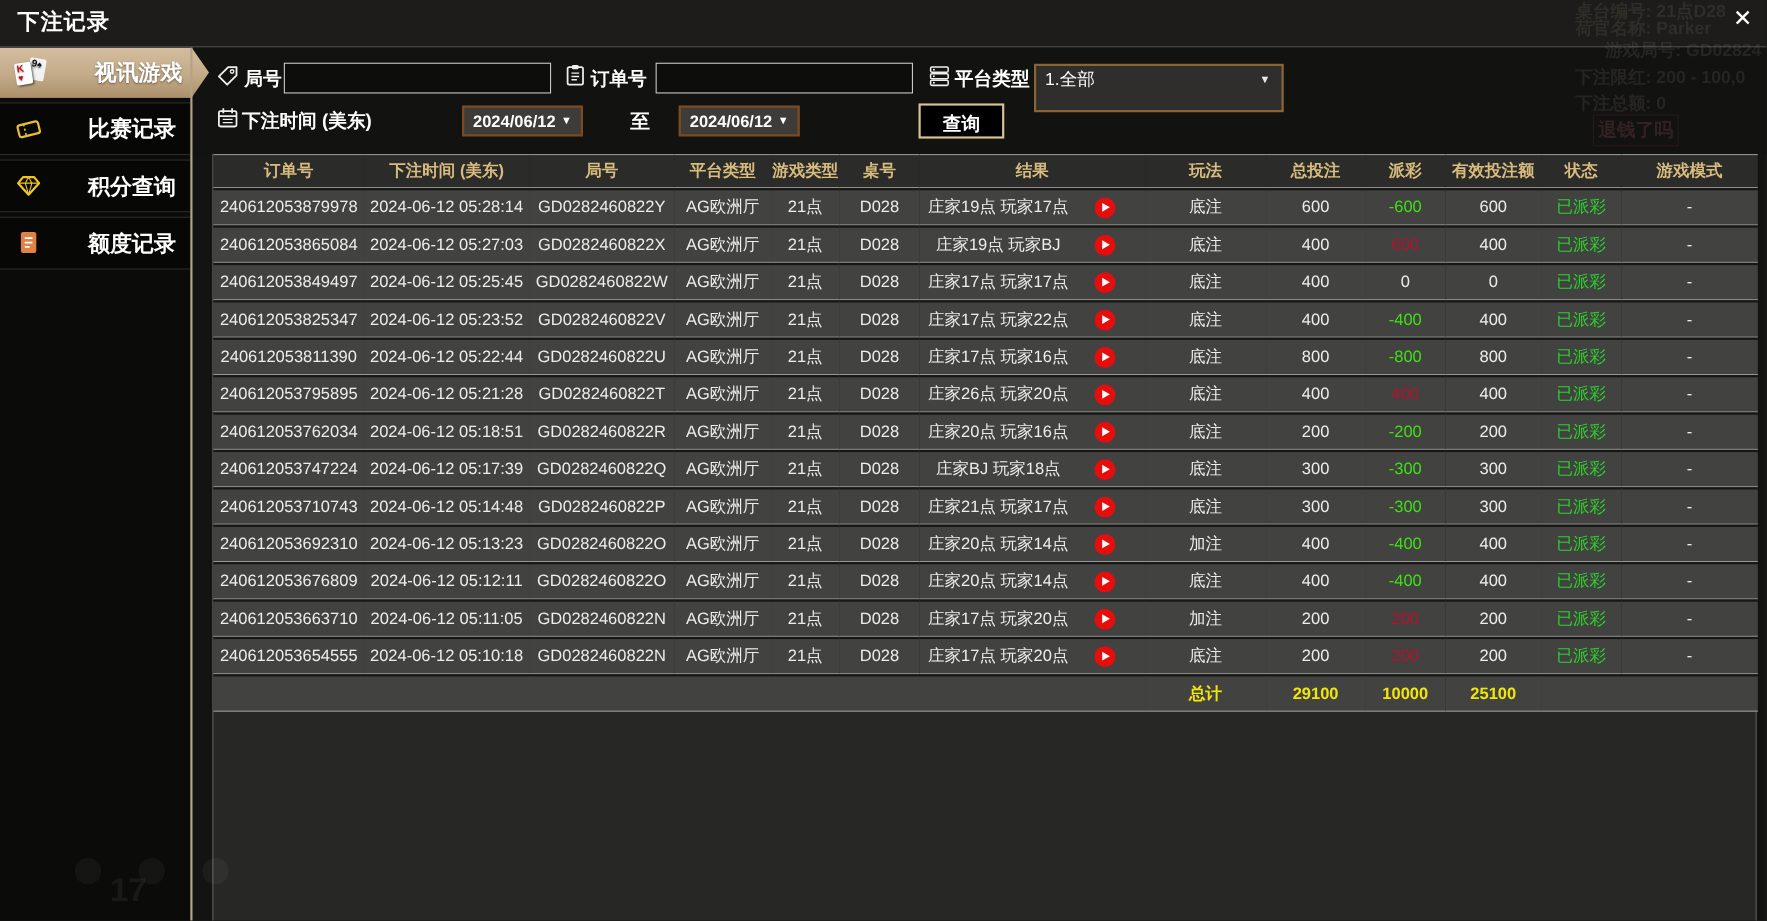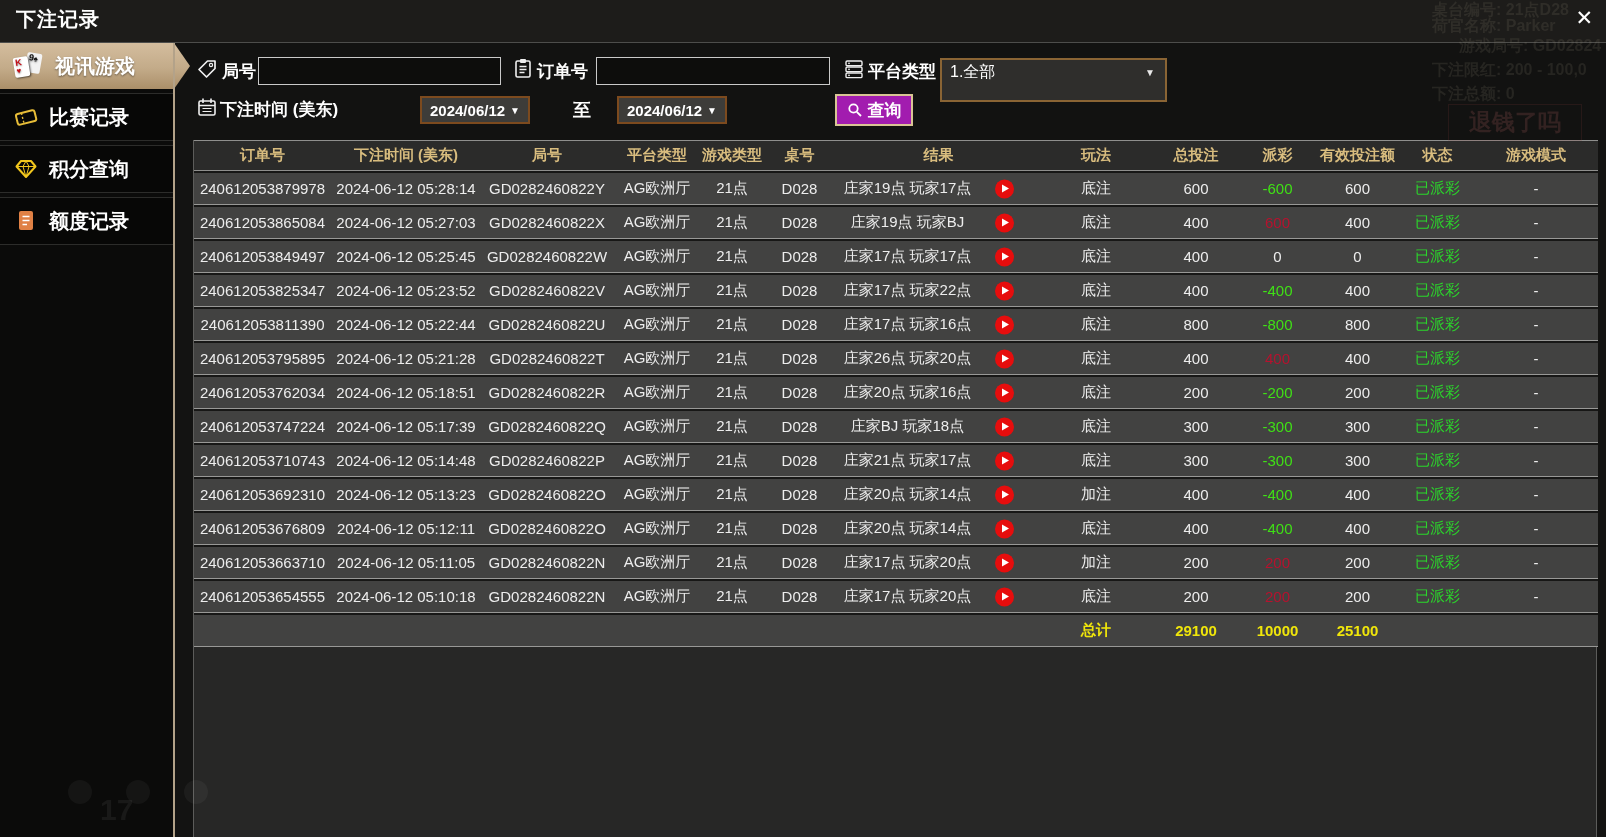--- a/index.html
+++ b/index.html
@@ -15,64 +15,64 @@
   .close-btn{position:absolute;right:13px;top:7px;font-size:21px;color:#fff;cursor:pointer;line-height:1;}
   
   .sidebar{position:absolute;left:0;top:43px;width:173px;bottom:0;background:#0b0b0a;z-index:3;}
   .side-divider{position:absolute;left:173px;top:43px;width:2px;height:794px;background:#b3a289;z-index:3;}
   .side-item{position:relative;height:46px;margin-bottom:4px;background:#070706;border-top:1px solid #2c2c2a;border-bottom:1px solid #2c2c2a;
     display:flex;align-items:center;padding-left:13px;gap:10px;color:#fff;font-size:20px;font-weight:700;cursor:pointer;width:160px;}
   .side-item.active{width:190px;border:none;z-index:4;
     background:linear-gradient(180deg,#d4bd9e 0%,#c3ab89 55%,#ab8f69 100%);
     clip-path:polygon(0 0,174px 0,190px 23px,174px 46px,0 46px);
     text-shadow:0 1px 2px rgba(0,0,0,.45);}
-  .side-label{white-space:nowrap;}
+  .side-label{white-space:nowrap;margin-left:31px;}
   
   .icon-cards{position:relative;width:32px;height:27px;flex:0 0 32px;}
   .icon-cards .card-b{position:absolute;left:13px;top:0px;width:15px;height:20px;background:#f2f2f2;border-radius:2px;transform:rotate(10deg);
     color:#111;font-size:9px;font-weight:700;padding:1px 0 0 2px;box-sizing:border-box;line-height:1;}
   .icon-cards .card-f{position:absolute;left:1px;top:4px;width:15px;height:20px;background:#ffffff;border-radius:2px;transform:rotate(-9deg);
     box-shadow:1px 1px 2px rgba(0,0,0,.6);color:#c40f18;font-size:9px;font-weight:700;padding:1px 0 0 2px;box-sizing:border-box;line-height:.95;}
   .icon-cards .card-f .ht{font-size:8px;display:block;}
   .icon-svg{flex:0 0 26px;width:26px;height:24px;}
   
   .filters{position:absolute;left:175px;top:43px;width:1431px;height:97px;background:#121211;z-index:2;}
   .f-label{position:absolute;color:#fff;font-size:17px;font-weight:700;white-space:nowrap;}
   .f-icon{position:absolute;width:22px;height:22px;}
   .text-input{position:absolute;height:26px;background:#0d0d0c;border:1px solid #c9c9c9;color:#fff;font-size:15px;padding:0 6px;outline:none;box-sizing:content-box;}
   .select-box{position:absolute;left:765px;top:15px;width:205px;height:24px;background:#2f2e2c;border:2px solid #8a6434;color:#fff;
     font-size:16px;display:flex;align-items:center;justify-content:space-between;padding:0 10px 16px 8px;cursor:pointer;}
   .select-box .arr{font-size:10px;color:#e8e8e8;}
   .date-btn{position:absolute;top:53px;width:106px;height:24px;background:#3d3c39;border:2px solid #7c4a1e;color:#fff;font-size:15px;font-weight:700;
     display:flex;align-items:center;justify-content:center;gap:5px;cursor:pointer;}
   .date-btn .arr{font-size:10px;}
   .to-label{position:absolute;left:398px;top:55px;color:#fff;font-size:18px;font-weight:700;}
-  .query-btn{position:absolute;left:660px;top:51px;width:74px;height:28px;background:#a21caf;border:2px solid #d9c494;color:#fff;
-    font-size:17px;font-weight:700;display:flex;align-items:center;justify-content:center;gap:5px;cursor:pointer;}
+  .query-btn{position:absolute;left:660px;top:51px;width:74px;height:28px;background:#000000;border:2px solid #d9c494;color:#fff;
+    font-size:17px;font-weight:700;display:flex;align-items:center;justify-content:center;gap:5px;cursor:pointer;flex-direction:column;}
   
   .tablewrap{position:absolute;left:193px;top:140px;width:1404px;height:697px;background:#272726;
     border-left:1px solid #5c5c5a;border-right:1px solid #5c5c5a;z-index:2;box-sizing:border-box;}
   table{width:1402px;table-layout:fixed;border-collapse:separate;border-spacing:0;color:#ededed;font-size:15px;}
   th{height:27px;background:#2b2b2a;color:#d8bc7e;font-weight:700;font-size:15px;border-top:1px solid #8f8f8d;border-bottom:1px solid #8f8f8d;
     white-space:nowrap;overflow:hidden;}
   td{height:29px;background:#424241;border-bottom:1px solid #989896;border-top:2px solid #171716;text-align:center;
     white-space:nowrap;overflow:hidden;}
   tr.sum-row td{font-weight:700;color:#f0e60a;}
   .res-wrap{position:relative;padding-right:62px;}
   .play-icon{position:absolute;right:26px;top:50%;transform:translateY(-50%);width:19px;height:19px;border-radius:50%;background:#e60d0d;
     display:flex;align-items:center;justify-content:center;cursor:pointer;}
   .play-icon .tri{width:0;height:0;border-left:7px solid #fff;border-top:4px solid transparent;border-bottom:4px solid transparent;margin-left:2px;}
   .payout.neg{color:#3fe115;}
   .payout.pos{color:#b5122e;}
   .payout.zero{color:#ededed;}
   .status-paid{color:#2bd42b;}
   
   .bleed{position:absolute;inset:0;z-index:6;pointer-events:none;}
   .bleed .bl{position:absolute;font-size:16px;font-weight:700;color:rgba(140,134,118,0.16);white-space:nowrap;}
-  .bleed .chat{border:1px solid rgba(140,60,60,0.18);color:rgba(170,90,90,0.22);padding:2px 20px;font-size:23px;}
+  .bleed .chat{border:1px solid rgba(140,60,60,0.18);color:rgba(170,90,90,0.22);padding:2px 4px;font-size:17px;}
   .bleed .num{font-size:30px;color:rgba(255,255,255,0.06);}
   .bleed .dot{position:absolute;width:24px;height:24px;border-radius:50%;background:rgba(255,255,255,0.045);}
 </style>
 </head>
 <body>
 
 <div class="titlebar">
   <div class="title">下注记录</div>
   <div class="close-btn">✕</div>
 </div>

